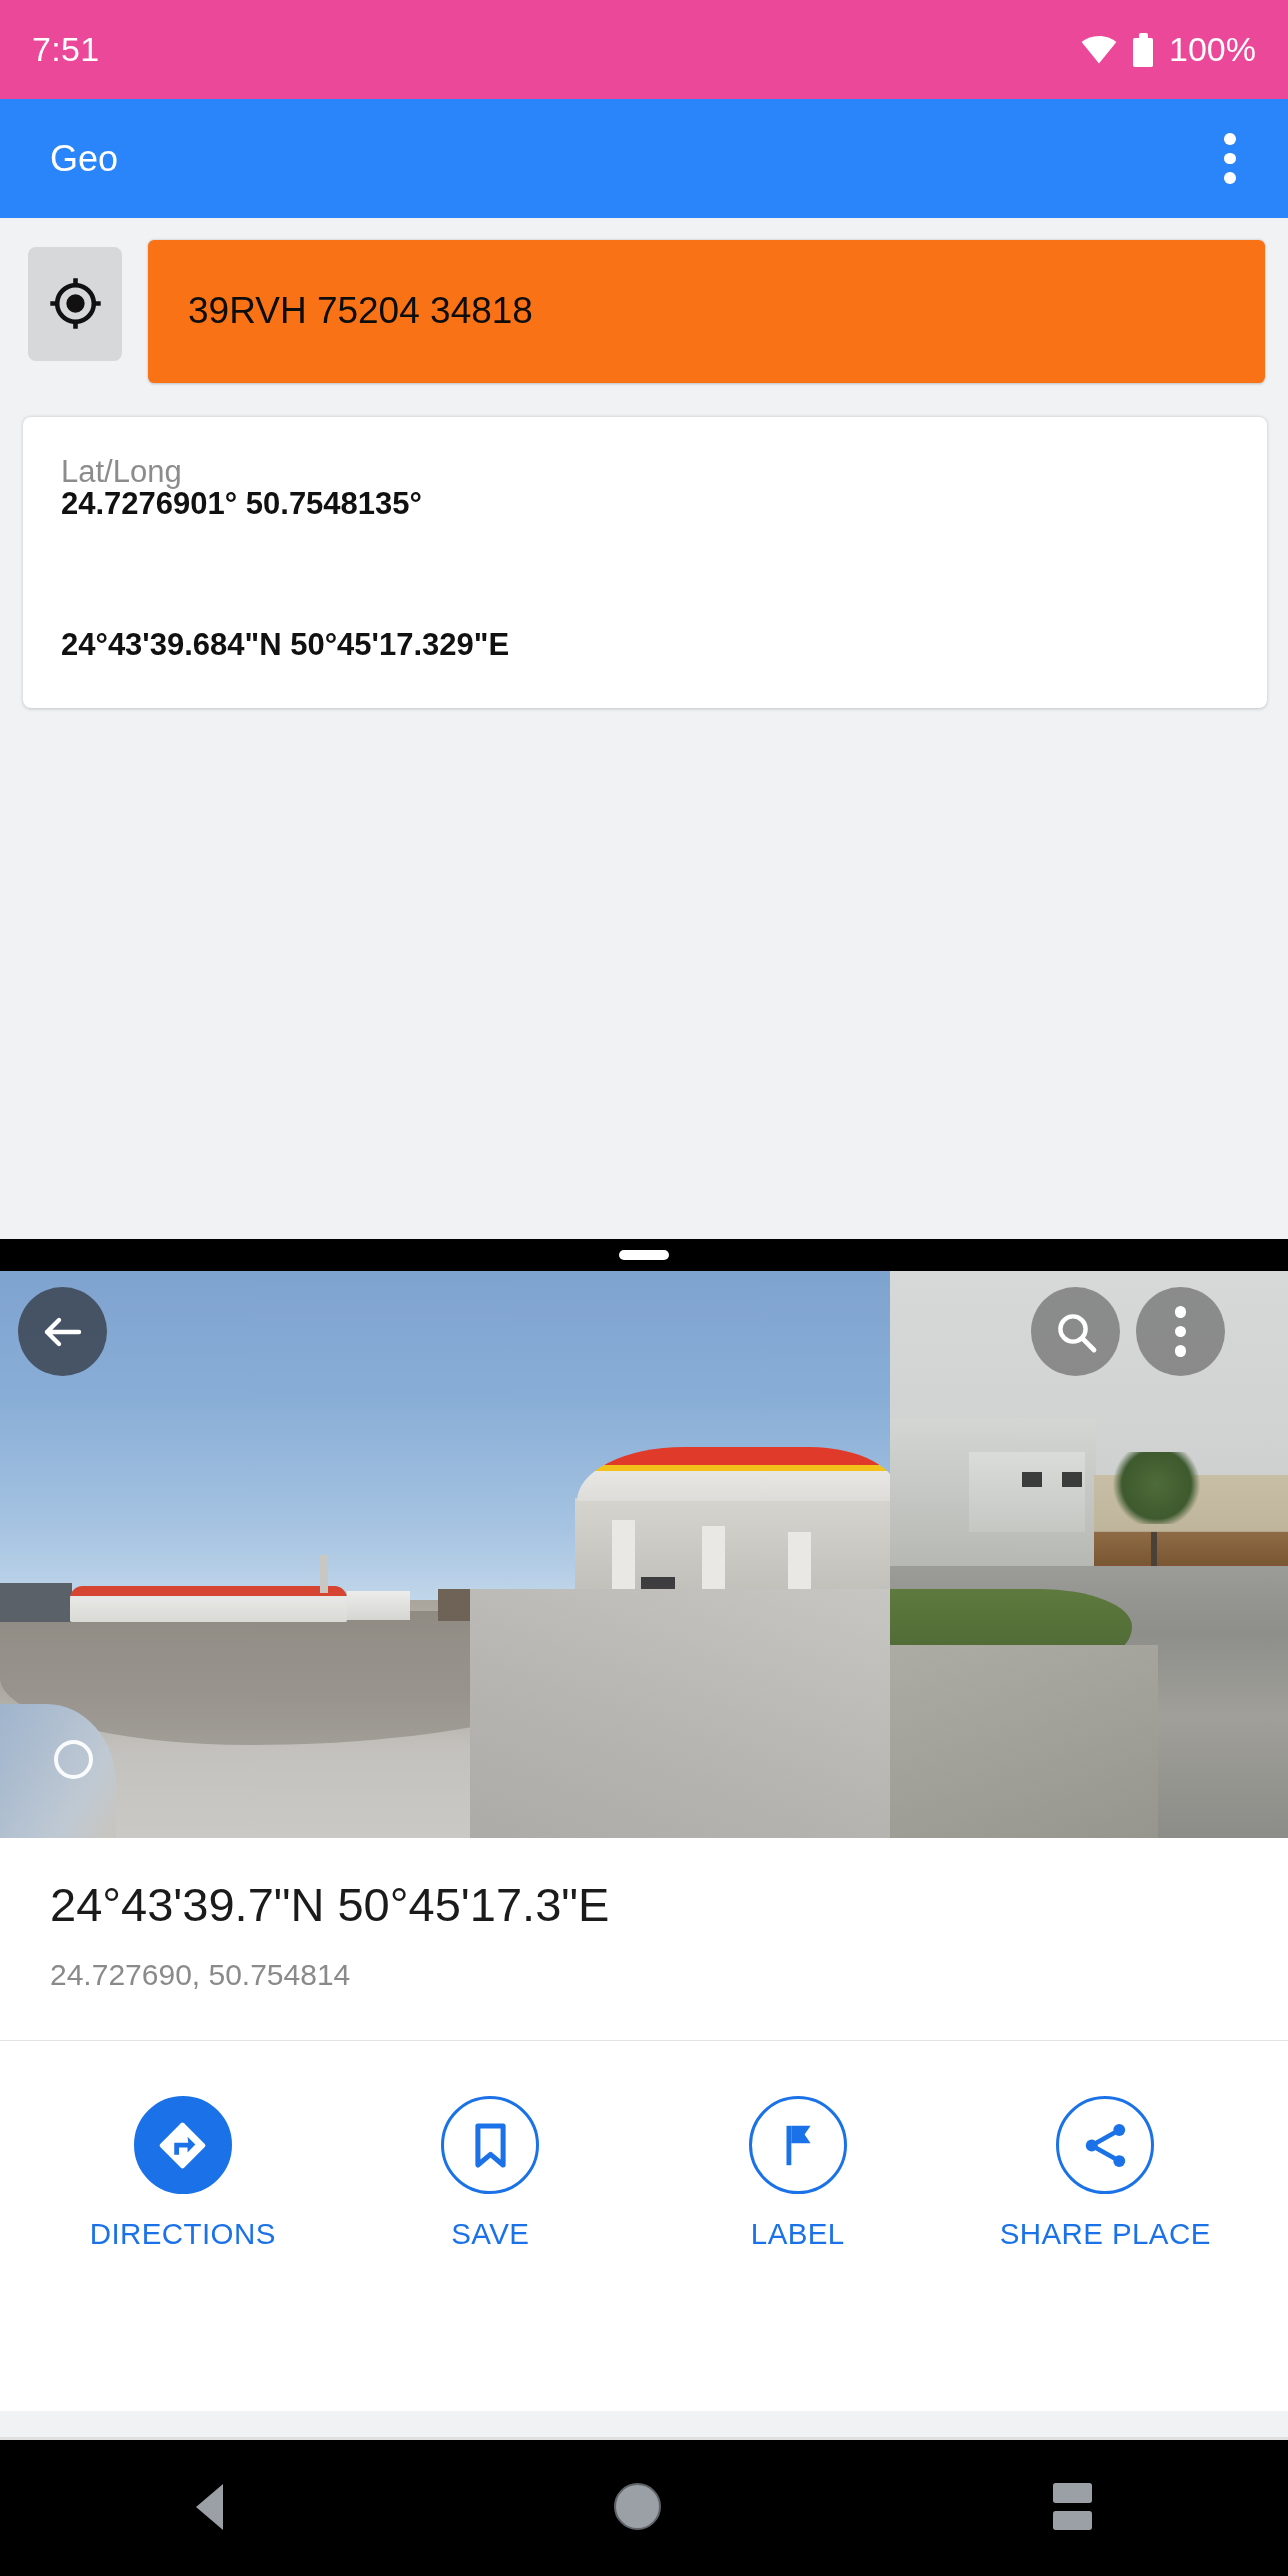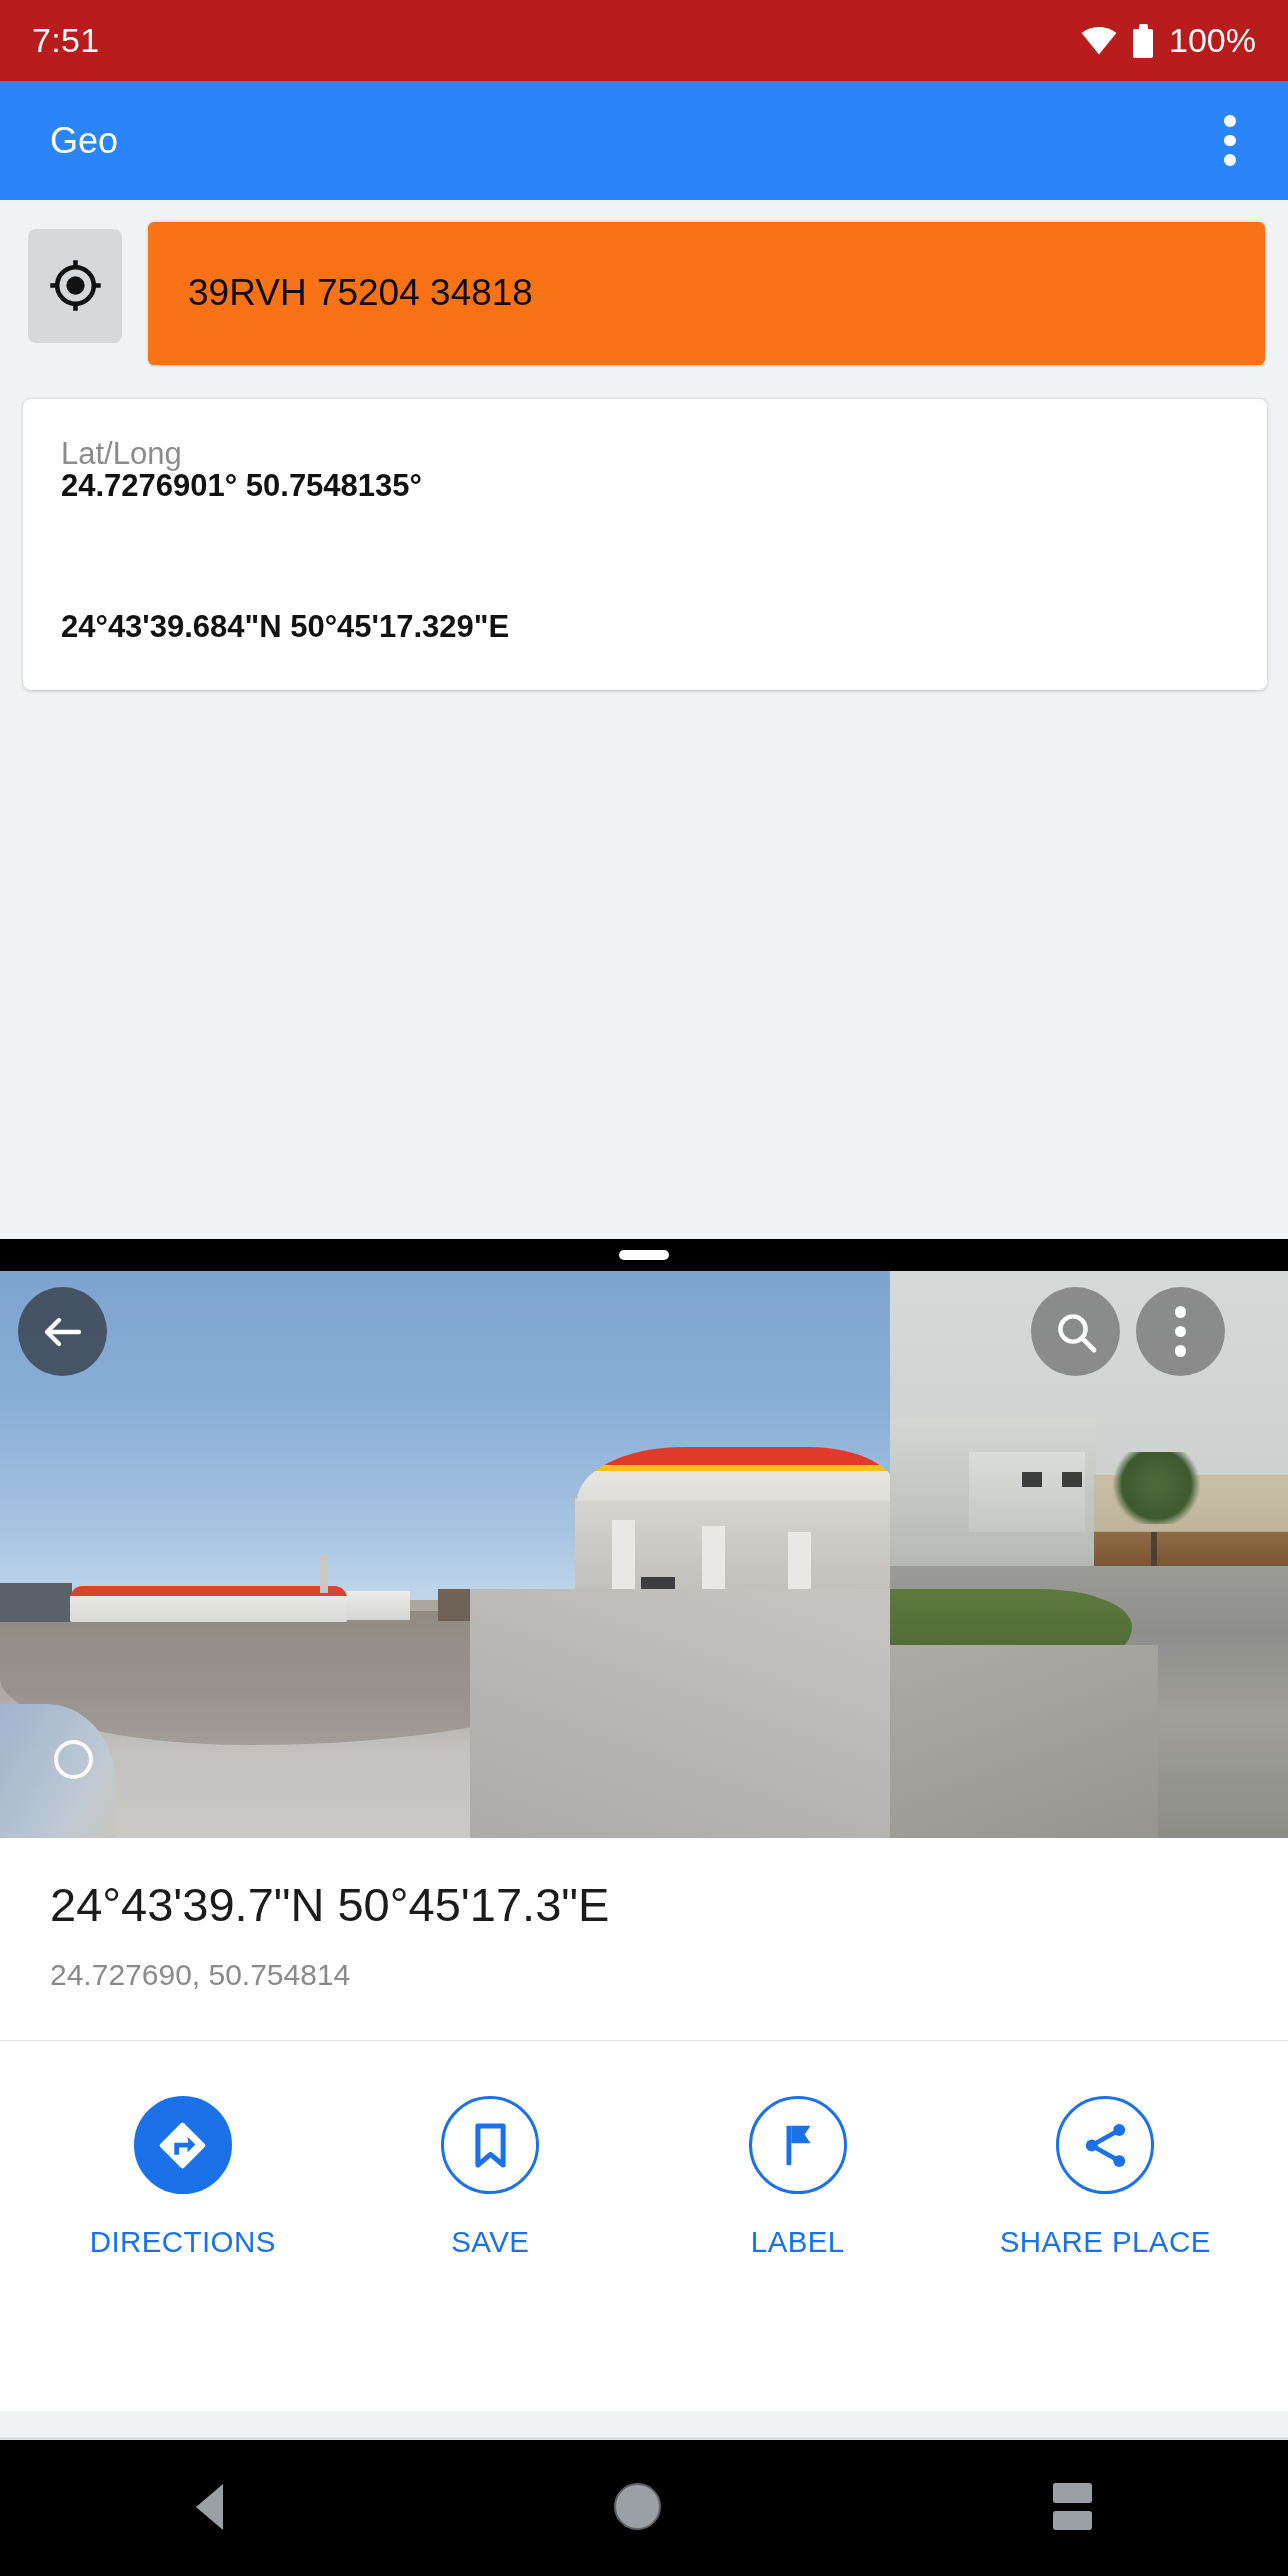--- a/index.html
+++ b/index.html
@@ -6,21 +6,21 @@
   html,body { width:1288px; height:2576px; }
   body {
     font-family:"Liberation Sans", sans-serif;
     background:#F1F2F3;
     overflow:hidden;
     position:relative;
   }
 
   
   .statusbar{
-    height:81px; background:#b91c1c; color:#fff;
+    height:99px; background:#ec4899; color:#fff;
     display:flex; align-items:center; justify-content:space-between;
     padding:0 32px;
   }
   .status-time{ font-size:34px; letter-spacing:0.3px; }
   .status-right{ display:flex; align-items:center; gap:16px; }
   .wifi-icon{ width:36px; height:36px; }
   .batt-icon{ width:19.7px; height:34px; position:relative; }
   .batt-body{ position:absolute; left:0; bottom:0; width:19.7px; height:29px; background:#fff; border-radius:1.8px;}
   .batt-cap{ position:absolute; left:5.4px; top:0; width:9px; height:6.3px; background:#fff; border-radius:1.8px 1.8px 0 0;}
   .status-batt-pct{ font-size:34px; }
@@ -207,21 +207,21 @@
   .placeinfo{ padding:41px 0 0 50px; background:#fff; }
   .place-title{ font-size:47px; color:#1b1b1b; line-height:1.1; }
   .place-sub{ font-size:30px; color:#8A8A8A; margin-top:27px; }
 
   .divider{ margin-top:48px; height:1.8px; background:#E3E3E3; }
 
   
   .actions{
     display:flex; padding:55px 29px 0 29px; background:#fff;
   }
-  .action{ flex:1; display:flex; flex-direction:column; align-items:center;gap:8px; }
+  .action{ flex:1; display:flex; flex-direction:column; align-items:center; }
   .action-circle{
     width:98px; height:98px; border-radius:50%;
     display:flex; align-items:center; justify-content:center;
     border:3.6px solid #1B72E8;
   }
   .action-circle.filled{ background:#1B72E8; border-color:#1B72E8; }
   .action-circle svg{ width:55px; height:55px; }
   .action-label{
     margin-top:23px; font-size:29.5px; color:#1B72E8; letter-spacing:0.4px;
   }

